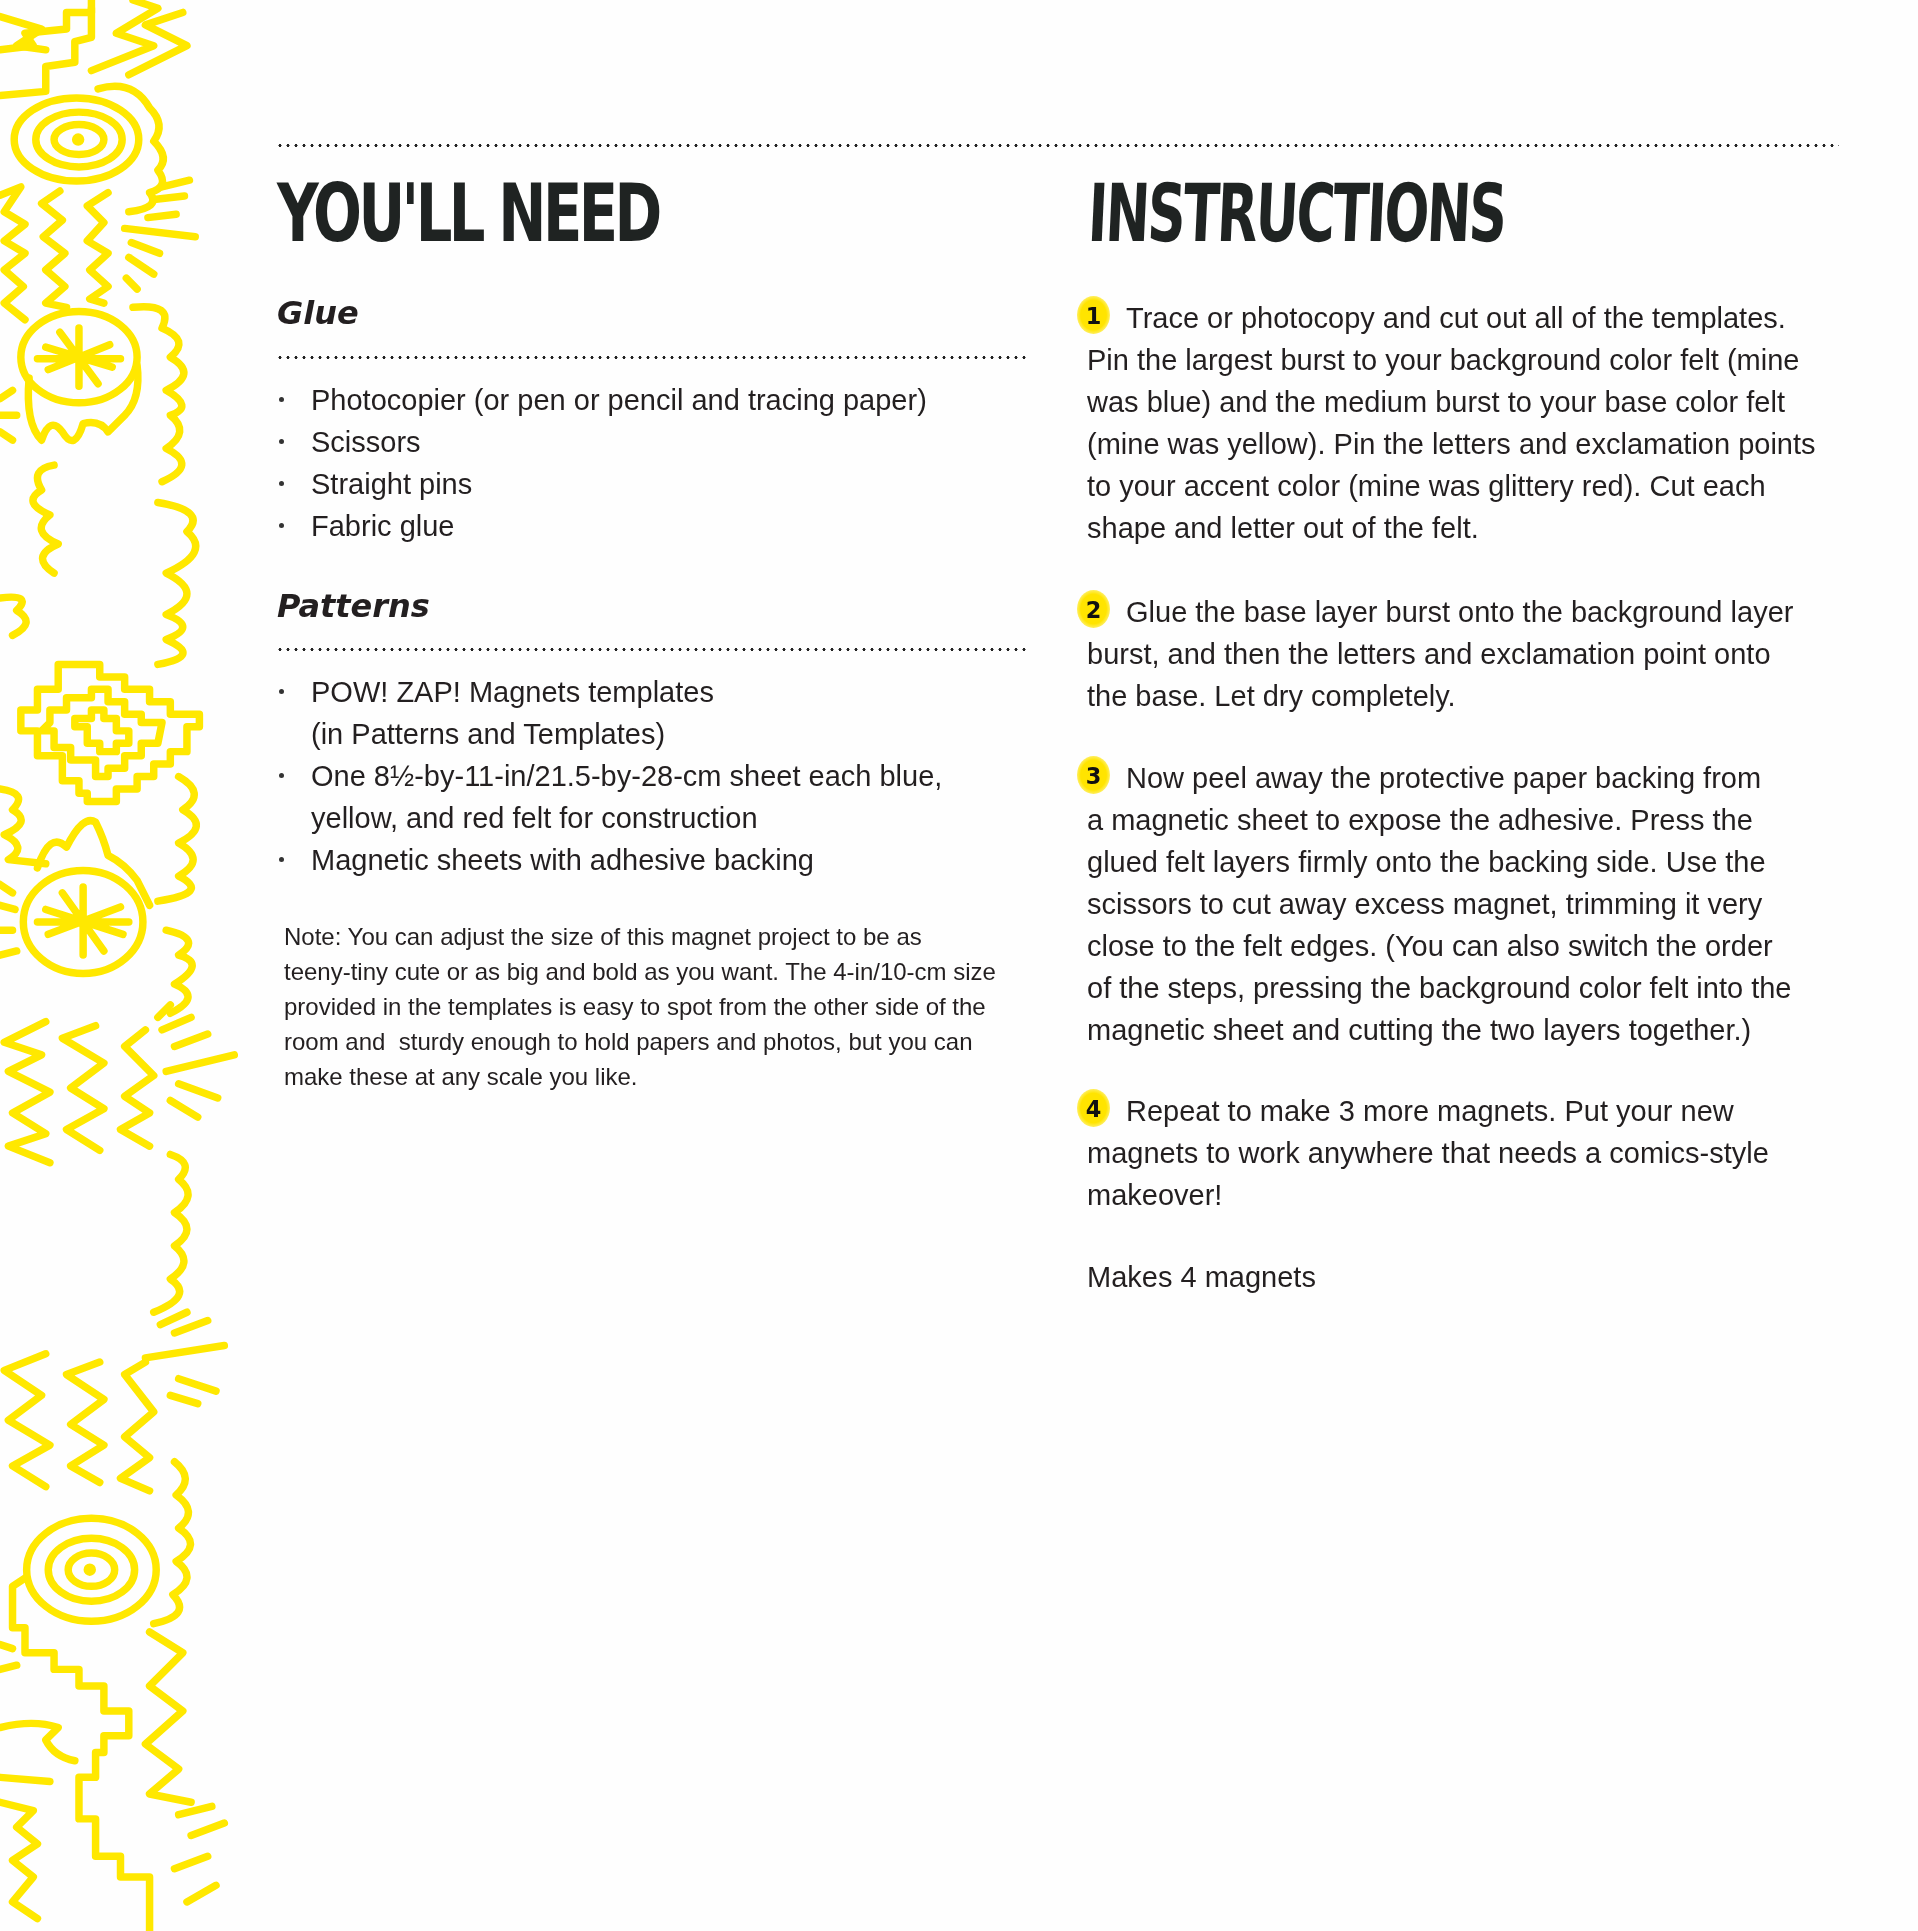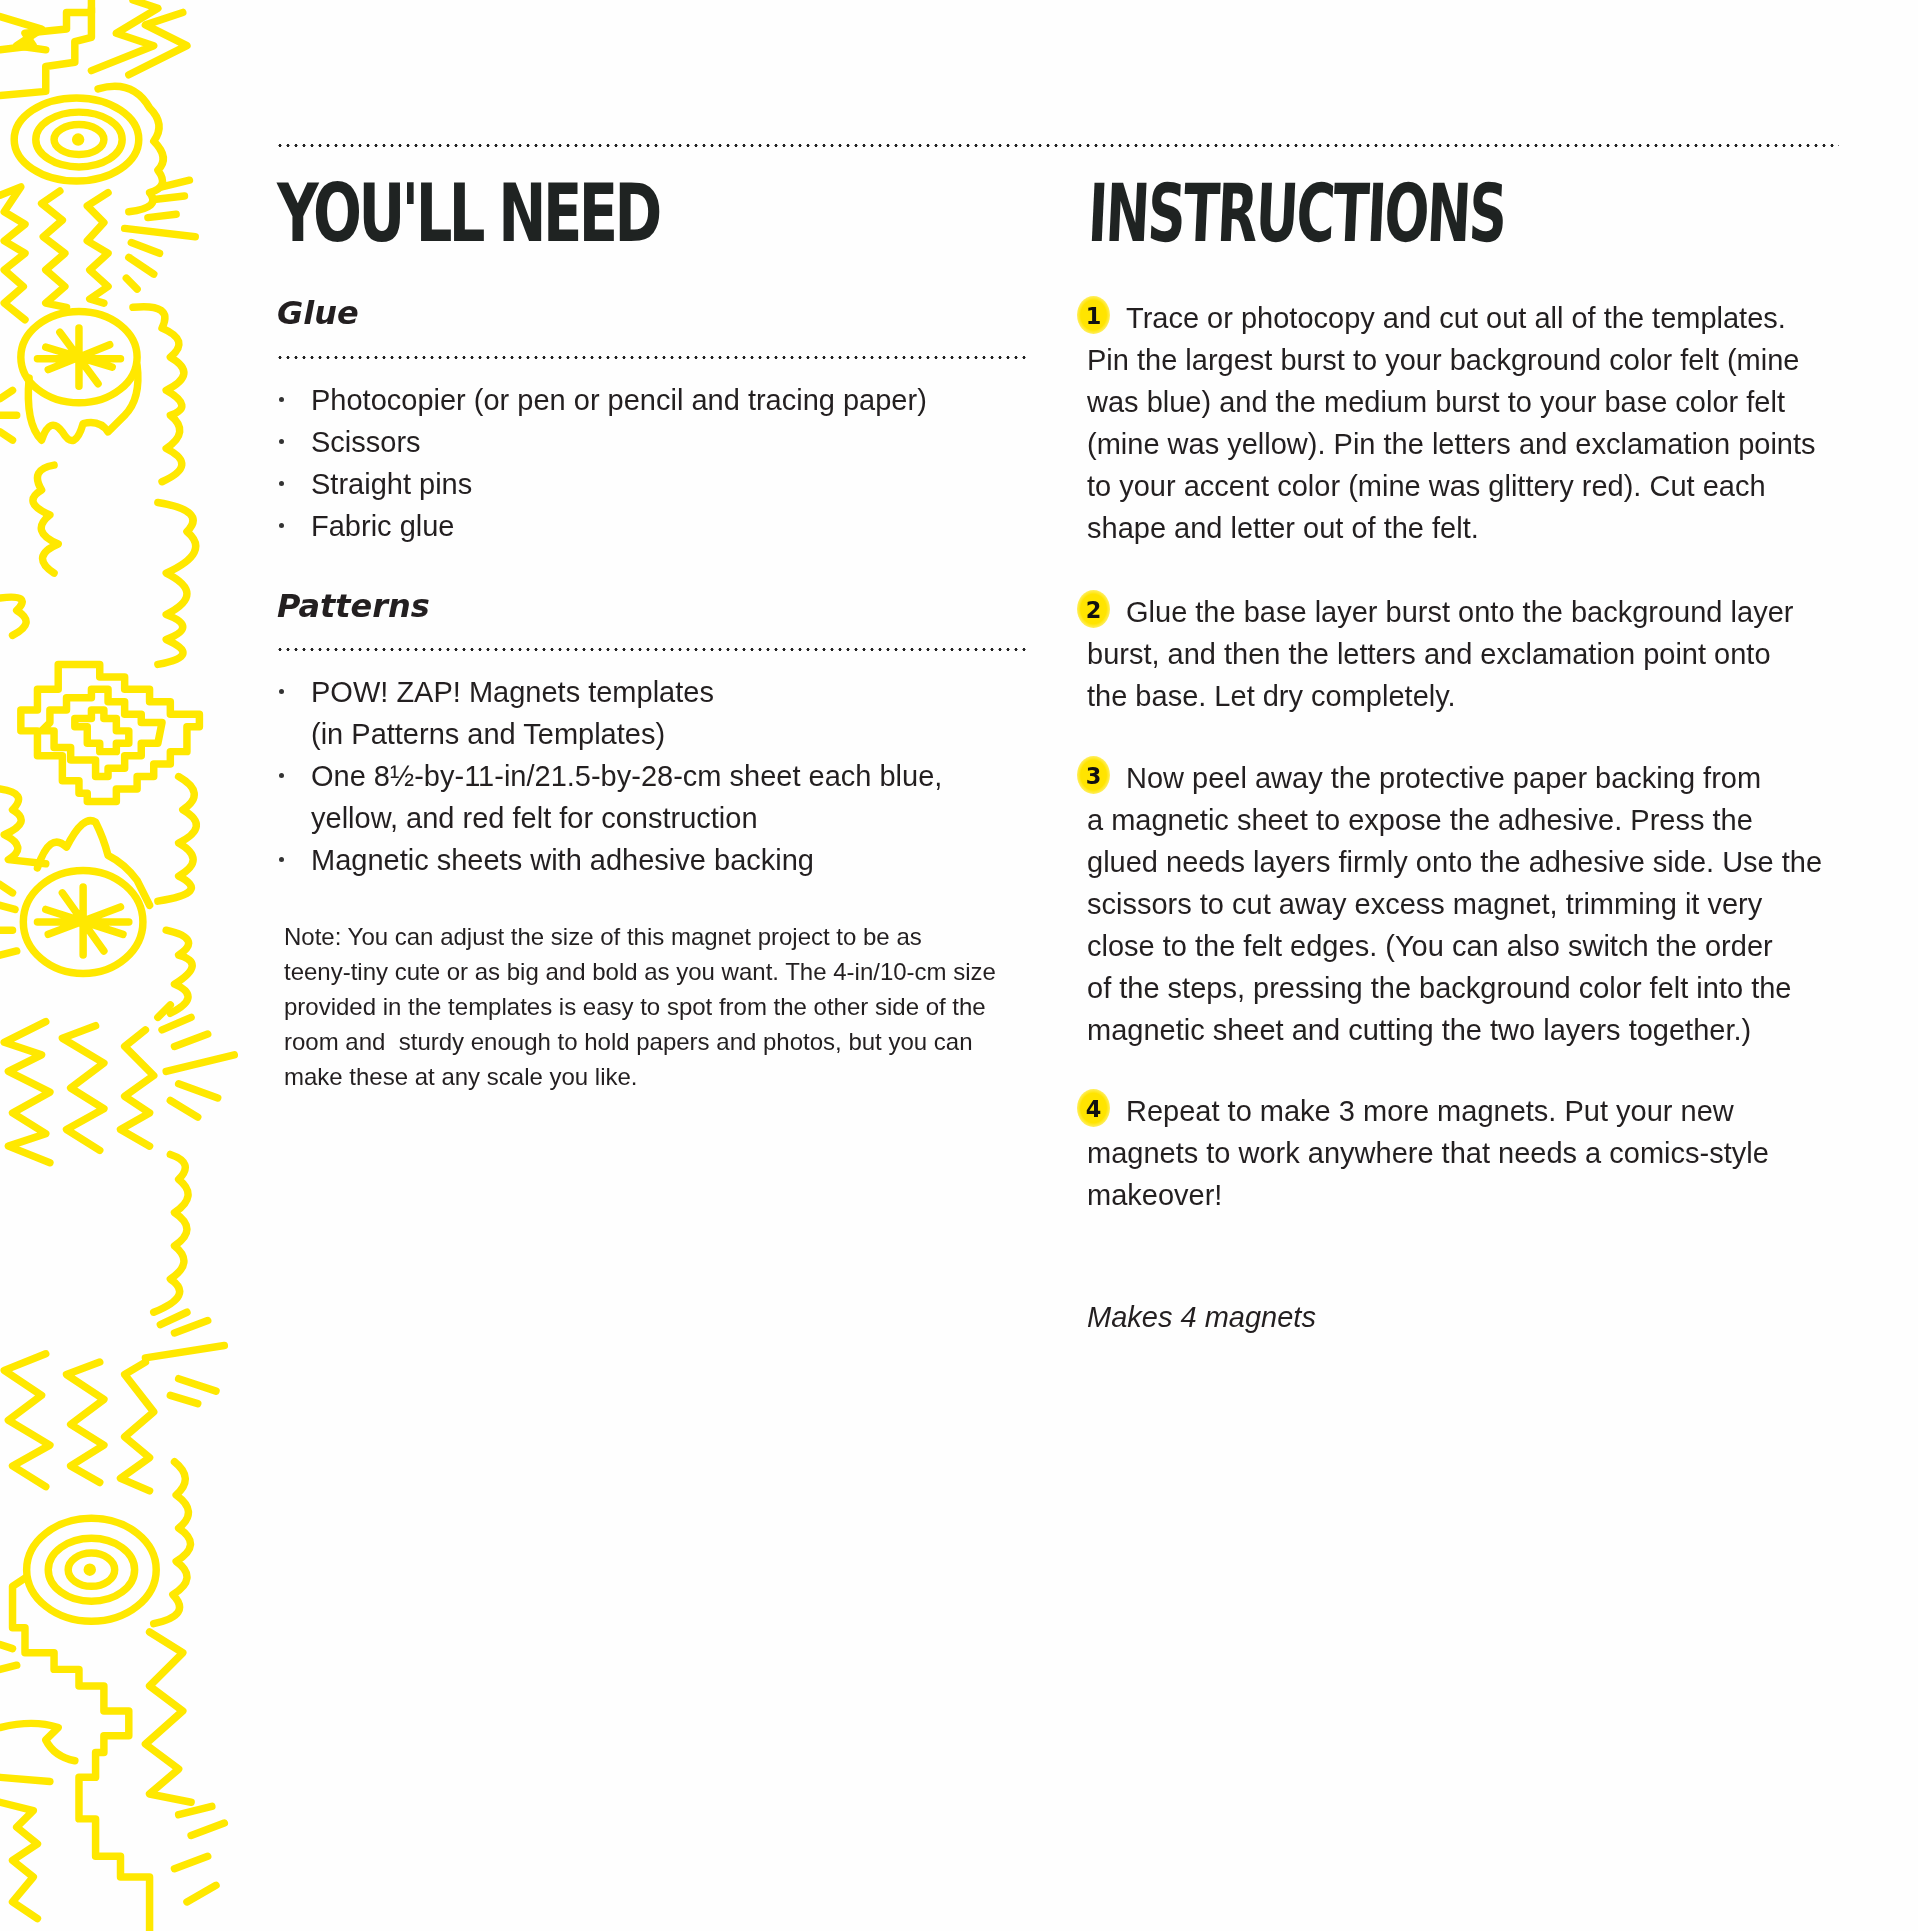--- a/index.html
+++ b/index.html
@@ -35,21 +35,21 @@
     vertical-align:-5px;
   }
   .badge-bg {
     position:absolute; left:0; top:0; width:33px; height:38px; border-radius:50%;
     background: radial-gradient(ellipse at 50% 50%, #ffe400 55%, #fff27a 75%, rgba(255,240,120,0) 100%);
   }
   .badge-num {
     position:absolute; left:0; top:0; width:33px; height:38px; text-align:center;
     font-family:"DejaVu Sans", sans-serif; font-weight:bold; font-size:22.4px; line-height:40px; color:#111;
   }
-  .makes { position:absolute; left:1087px; top:1256px; font-size:29px; font-style:italic; line-height:42px;margin-top:40px; }
+  .makes { position:absolute; left:1087px; top:1256px; font-size:29px; line-height:42px; }
   .footer { position:absolute; top:1947px; font-size:17.4px; letter-spacing:2px; line-height:23px; }
 </style>
 </head>
 <body>
 
 <svg class="deco" viewBox="0 0 290 2325" xmlns="http://www.w3.org/2000/svg">
   <g fill="none" stroke="#FFE800" stroke-width="9" stroke-linecap="round" stroke-linejoin="round">
 
     <path d="M0,60 L40,55 L30,40 L80,35 L80,15 L110,15 L110,0"></path>
     <path d="M0,115 L55,110 L55,80 L90,75 L90,50 L110,45 L110,10"></path>
@@ -186,21 +186,21 @@
 
   <div class="step" style="top:590px;">
     <div><span class="badge"><span class="badge-bg"></span><span class="badge-num">2</span></span><span>Glue the base layer burst onto the background layer</span></div>
     <div>burst, and then the letters and exclamation point onto</div>
     <div>the base. Let dry completely.</div>
   </div>
 
   <div class="step" style="top:756px;">
     <div><span class="badge"><span class="badge-bg"></span><span class="badge-num">3</span></span><span>Now peel away the protective paper backing from</span></div>
     <div>a magnetic sheet to expose the adhesive. Press the</div>
-    <div>glued needs layers firmly onto the adhesive side. Use the</div>
+    <div>glued felt layers firmly onto the backing side. Use the</div>
     <div>scissors to cut away excess magnet, trimming it very</div>
     <div>close to the felt edges. (You can also switch the order</div>
     <div>of the steps, pressing the background color felt into the</div>
     <div>magnetic sheet and cutting the two layers together.)</div>
   </div>
 
   <div class="step" style="top:1089px;">
     <div><span class="badge"><span class="badge-bg"></span><span class="badge-num">4</span></span><span>Repeat to make 3 more magnets. Put your new</span></div>
     <div>magnets to work anywhere that needs a comics-style</div>
     <div>makeover!</div>

